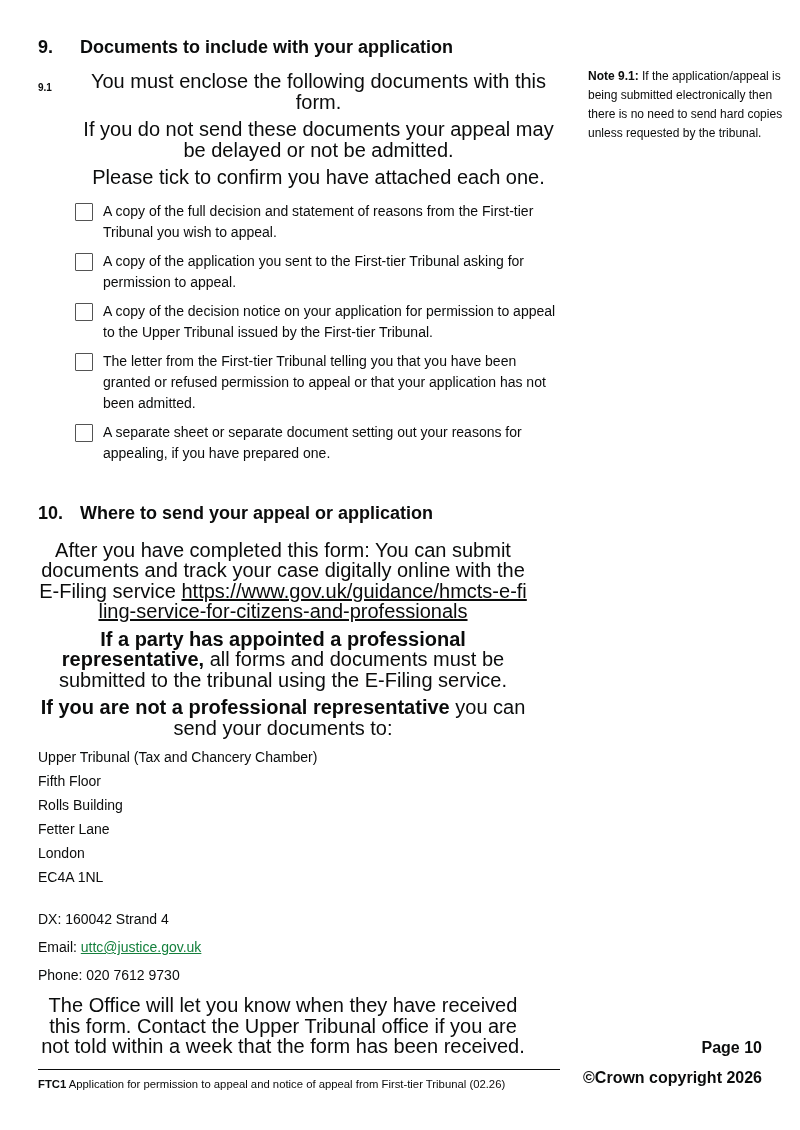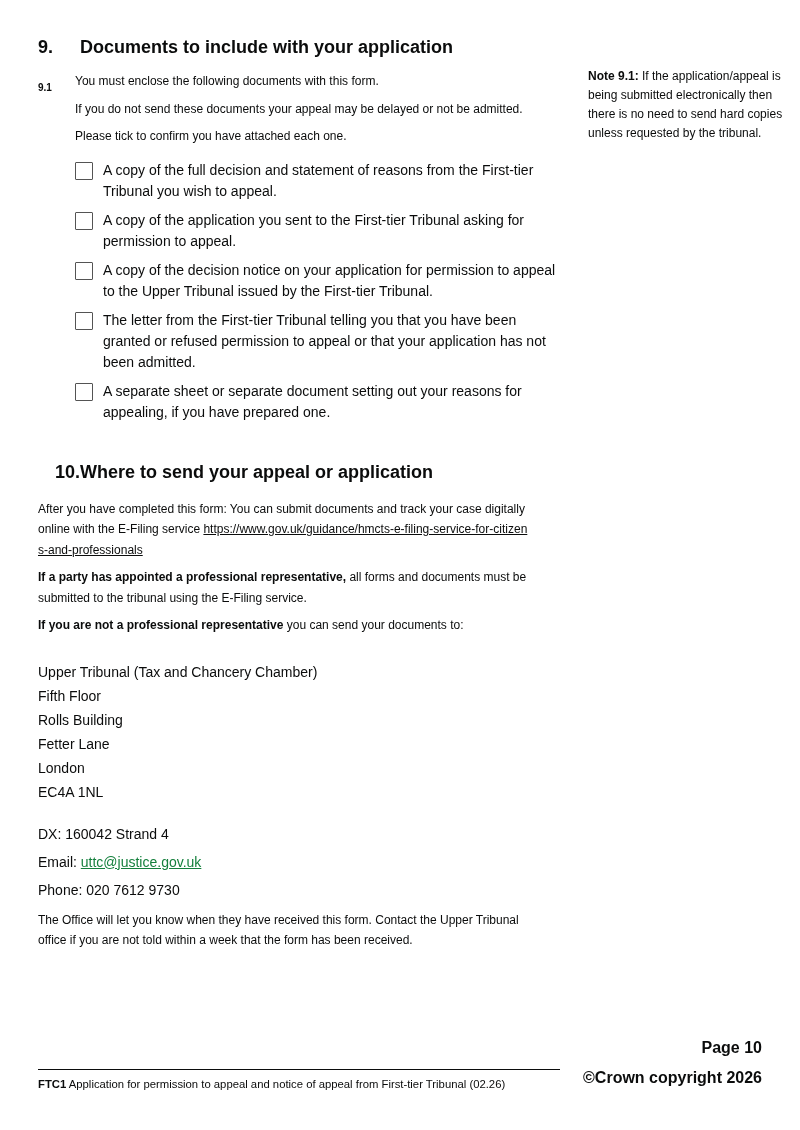--- a/index.html
+++ b/index.html
@@ -16,40 +16,40 @@
   .main-col { position: absolute; left: 38px; top: 37px; width: 524px; }
 
   .sec-head { display: flex; font-size: 18px; font-weight: bold; line-height: 21px; }
   .sec-head .sec-num { width: 42px; flex-shrink: 0; }
   .sec9 .sec-head { margin-bottom: 13px; }
 
   .q-row { display: flex; }
   .q-num { width: 37px; flex-shrink: 0; font-weight: bold; font-size: 10px; line-height: 20.5px; margin-top: 7px; }
   .q-content { width: 487px; }
 
-  p.body { font-size: 12px; line-height: 20.5px; margin: 0 0 7px 0; max-width: 487px; }
+  p.body { font-size: 20px; line-height: 20.5px; margin: 0 0 7px 0; max-width: 487px; text-align: center; }
 
   .checklist { margin-top: 13px; }
   .check-item { display: flex; margin-bottom: 8px; }
   .check-item:last-child { margin-bottom: 0; }
   .checkbox {
     width: 18px; height: 18px;
     border: 1px solid #545454; background: #fff;
     margin: 2px 10px 0 0; flex-shrink: 0; border-radius: 1px;
   }
   .check-label { font-size: 14px; line-height: 21px; max-width: 455px; }
 
   .sec10 { margin-top: 38px; }
-  .sec10 .sec-head { line-height: 22px; margin-bottom: 16px; text-align: right; }
+  .sec10 .sec-head { line-height: 22px; margin-bottom: 16px; }
   .sec10 p.body { max-width: 490px; }
 
   a.link { color: #0b0c0c; text-decoration: underline; cursor: pointer; word-break: break-all; }
   a.mail { color: #15803d; text-decoration: underline; cursor: pointer; }
 
-  .address { margin-top: 24px; }
+  .address { margin-top: 7px; }
   .address-line { font-size: 14px; line-height: 24px; }
 
   .contact { margin-top: 22px; }
   .contact-line { font-size: 14px; line-height: 16px; margin-bottom: 12px; }
 
   .closing { margin-top: 30px; }
 
   
   .margin-note {
     position: absolute; left: 588px; top: 67px; width: 214px;

